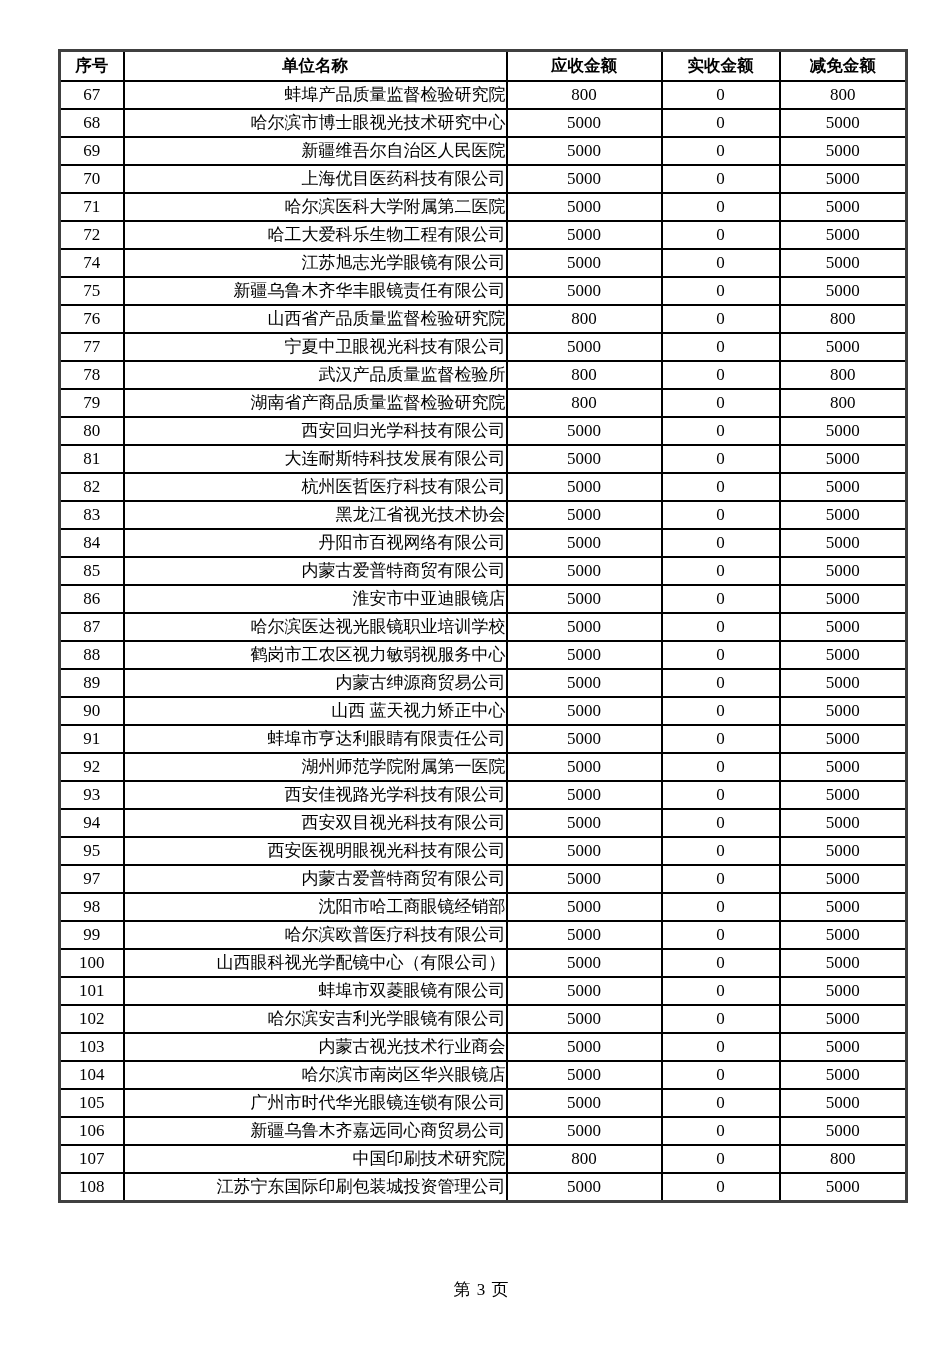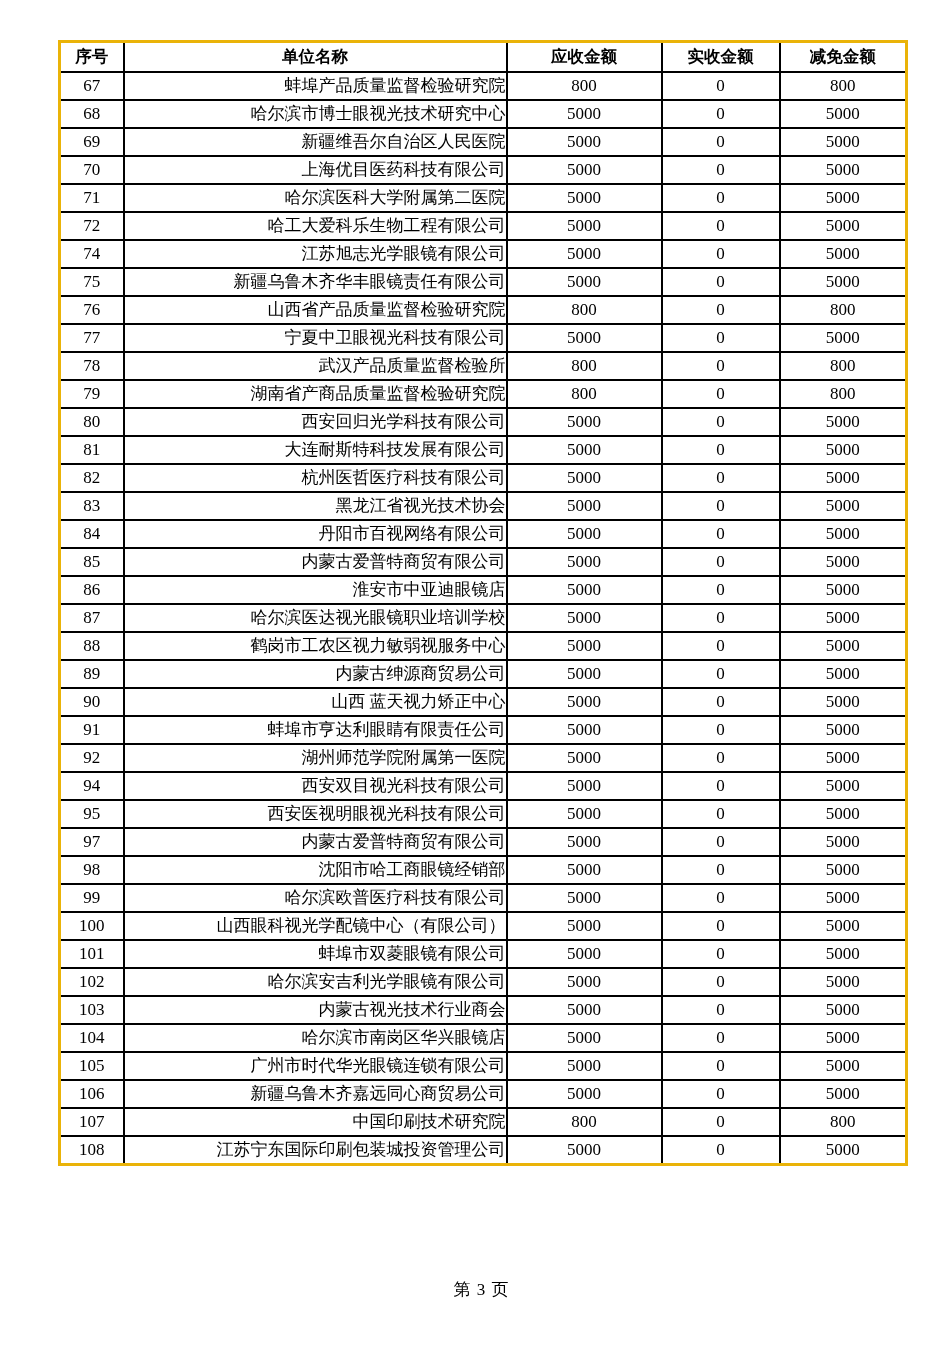--- a/index.html
+++ b/index.html
@@ -12,26 +12,26 @@
   .page {
     position: relative;
     width: 952px;
     height: 1346px;
     background: #ffffff;
     overflow: hidden;
   }
   table.fee-table {
     position: absolute;
     left: 58px;
-    top: 40px;
+    top: 49px;
     width: 847px;
     height: 991px;
     border-collapse: collapse;
     table-layout: fixed;
-    border: 3px solid #eab308;
+    border: 3px solid #404040;
   }
   .fee-table th, .fee-table td {
     border: 2px solid #000;
     padding: 0;
     font-size: 17px;
     line-height: 1.15;
     overflow: hidden;
     white-space: nowrap;
   }
   .fee-table thead th {
@@ -245,20 +245,27 @@
           <td class="num-cell">5000</td>
         </tr>
         <tr>
           <td class="num-cell">92</td>
           <td class="name-cell">湖州师范学院附属第一医院</td>
           <td class="num-cell">5000</td>
           <td class="num-cell">0</td>
           <td class="num-cell">5000</td>
         </tr>
         <tr>
+          <td class="num-cell">93</td>
+          <td class="name-cell">西安佳视路光学科技有限公司</td>
+          <td class="num-cell">5000</td>
+          <td class="num-cell">0</td>
+          <td class="num-cell">5000</td>
+        </tr>
+        <tr>
           <td class="num-cell">94</td>
           <td class="name-cell">西安双目视光科技有限公司</td>
           <td class="num-cell">5000</td>
           <td class="num-cell">0</td>
           <td class="num-cell">5000</td>
         </tr>
         <tr>
           <td class="num-cell">95</td>
           <td class="name-cell">西安医视明眼视光科技有限公司</td>
           <td class="num-cell">5000</td>

